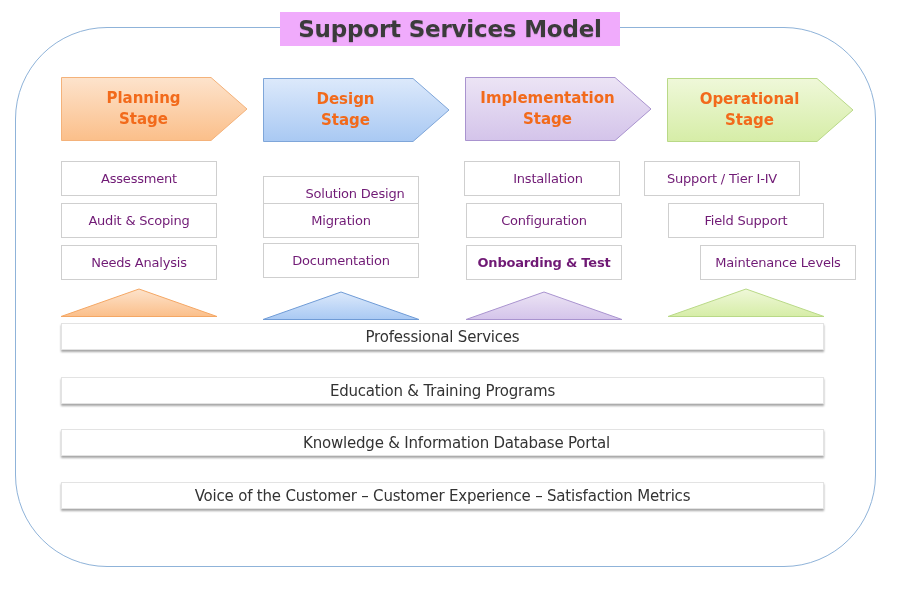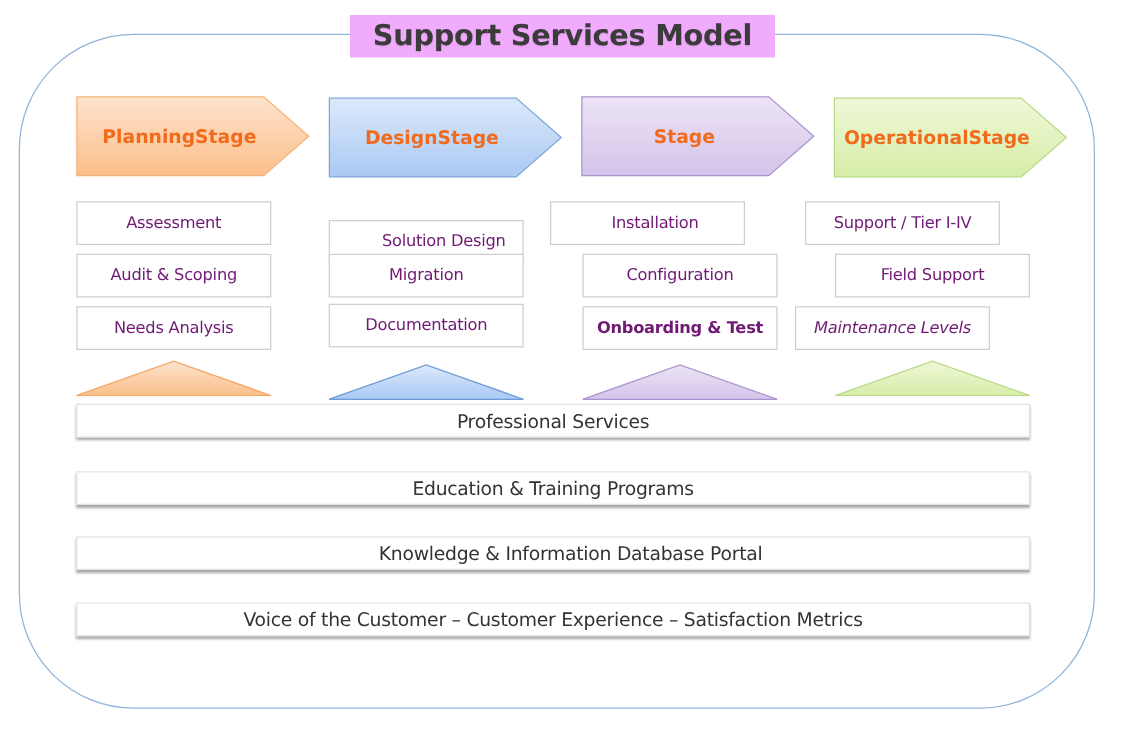--- a/index.html
+++ b/index.html
@@ -15,21 +15,21 @@
       position: absolute; left: 280px; top: 12px; width: 340px; height: 34px;
       background: #f0abfc; text-align: center;
       font-family: "DejaVu Sans", sans-serif; font-weight: bold; font-size: 23px;
       color: #3b3b3b; line-height: 34px; letter-spacing: -0.2px;
       text-shadow: 0 1px 1px rgba(0,0,0,0.15);
     }
     .arrow { position: absolute; width: 187px; height: 64px; }
     .arrow svg { position: absolute; left: 0; top: 0; overflow: visible; }
     .arrow .label {
       position: absolute; left: 0; top: 0; width: 165px; height: 64px;
-      display: flex; flex-direction: row; align-items: center; justify-content: center;
+      display: flex; flex-direction: column; align-items: center; justify-content: center;
       font-family: "DejaVu Sans", sans-serif; font-weight: bold; font-size: 15px; line-height: 21px;
       color: #f26a1b;
     }
     .item {
       position: absolute; width: 156px; height: 35px; box-sizing: border-box;
       border: 1px solid #cfcfcf; background: #fff;
       display: flex; align-items: center; justify-content: center;
       font-family: "DejaVu Sans", sans-serif; font-size: 13px; color: #701a75;
       letter-spacing: -0.2px;
     }
@@ -85,20 +85,21 @@
   <svg width="187" height="64">
     <defs>
         <linearGradient id="g2" x1="0" y1="0" x2="0" y2="1">
           <stop offset="0" stop-color="#ece4f5"></stop>
           <stop offset="1" stop-color="#d4c4ea"></stop>
         </linearGradient>
       </defs>
     <polygon points="0.5,0.5 150,0.5 186,32 150,63.5 0.5,63.5" fill="url(#g2)" stroke="#a993cf" stroke-width="1"></polygon>
   </svg>
   <div class="label">
+      <span>Implementation</span>
       <span>Stage</span>
     </div>
 </div>
 
 <div class="arrow" style="left:667px; top:78px;">
   <svg width="187" height="64">
     <defs>
         <linearGradient id="g3" x1="0" y1="0" x2="0" y2="1">
           <stop offset="0" stop-color="#eff8d9"></stop>
           <stop offset="1" stop-color="#d6eda7"></stop>
@@ -113,27 +114,27 @@
 </div>
 
 <div class="item" style="left:61px; top:161px;">Assessment</div>
 <div class="item" style="left:61px; top:203px;">Audit &amp; Scoping</div>
 <div class="item" style="left:61px; top:245px;">Needs Analysis</div>
 
 <div class="item" style="left:263px; top:176px;padding-left:28px;">Solution Design</div>
 <div class="item" style="left:263px; top:203px;">Migration</div>
 <div class="item" style="left:263px; top:243px;">Documentation</div>
 
-<div class="item" style="left:440px; top:161px;padding-left:12px;">Installation</div>
+<div class="item" style="left:464px; top:161px;padding-left:12px;">Installation</div>
 <div class="item" style="left:466px; top:203px;">Configuration</div>
 <div class="item" style="left:466px; top:245px;font-weight:bold;">Onboarding &amp; Test</div>
 
 <div class="item" style="left:644px; top:161px;text-align:right;">Support / Tier I-IV</div>
 <div class="item" style="left:668px; top:203px;">Field Support</div>
-<div class="item" style="left:636px; top:245px;font-style:italic;">Maintenance Levels</div>
+<div class="item" style="left:700px; top:245px;">Maintenance Levels</div>
 
 <div class="tri" style="left:61px; top:288px;">
   <svg width="156" height="29">
       <defs>
         <linearGradient id="t0" x1="0" y1="0" x2="0" y2="1">
           <stop offset="0" stop-color="#fde3cc"></stop>
           <stop offset="1" stop-color="#fbbf8a"></stop>
         </linearGradient>
       </defs>
   <polygon points="0,28.5 78,1 156,28.5" fill="url(#t0)" stroke="#f4a764" stroke-width="1"></polygon>

